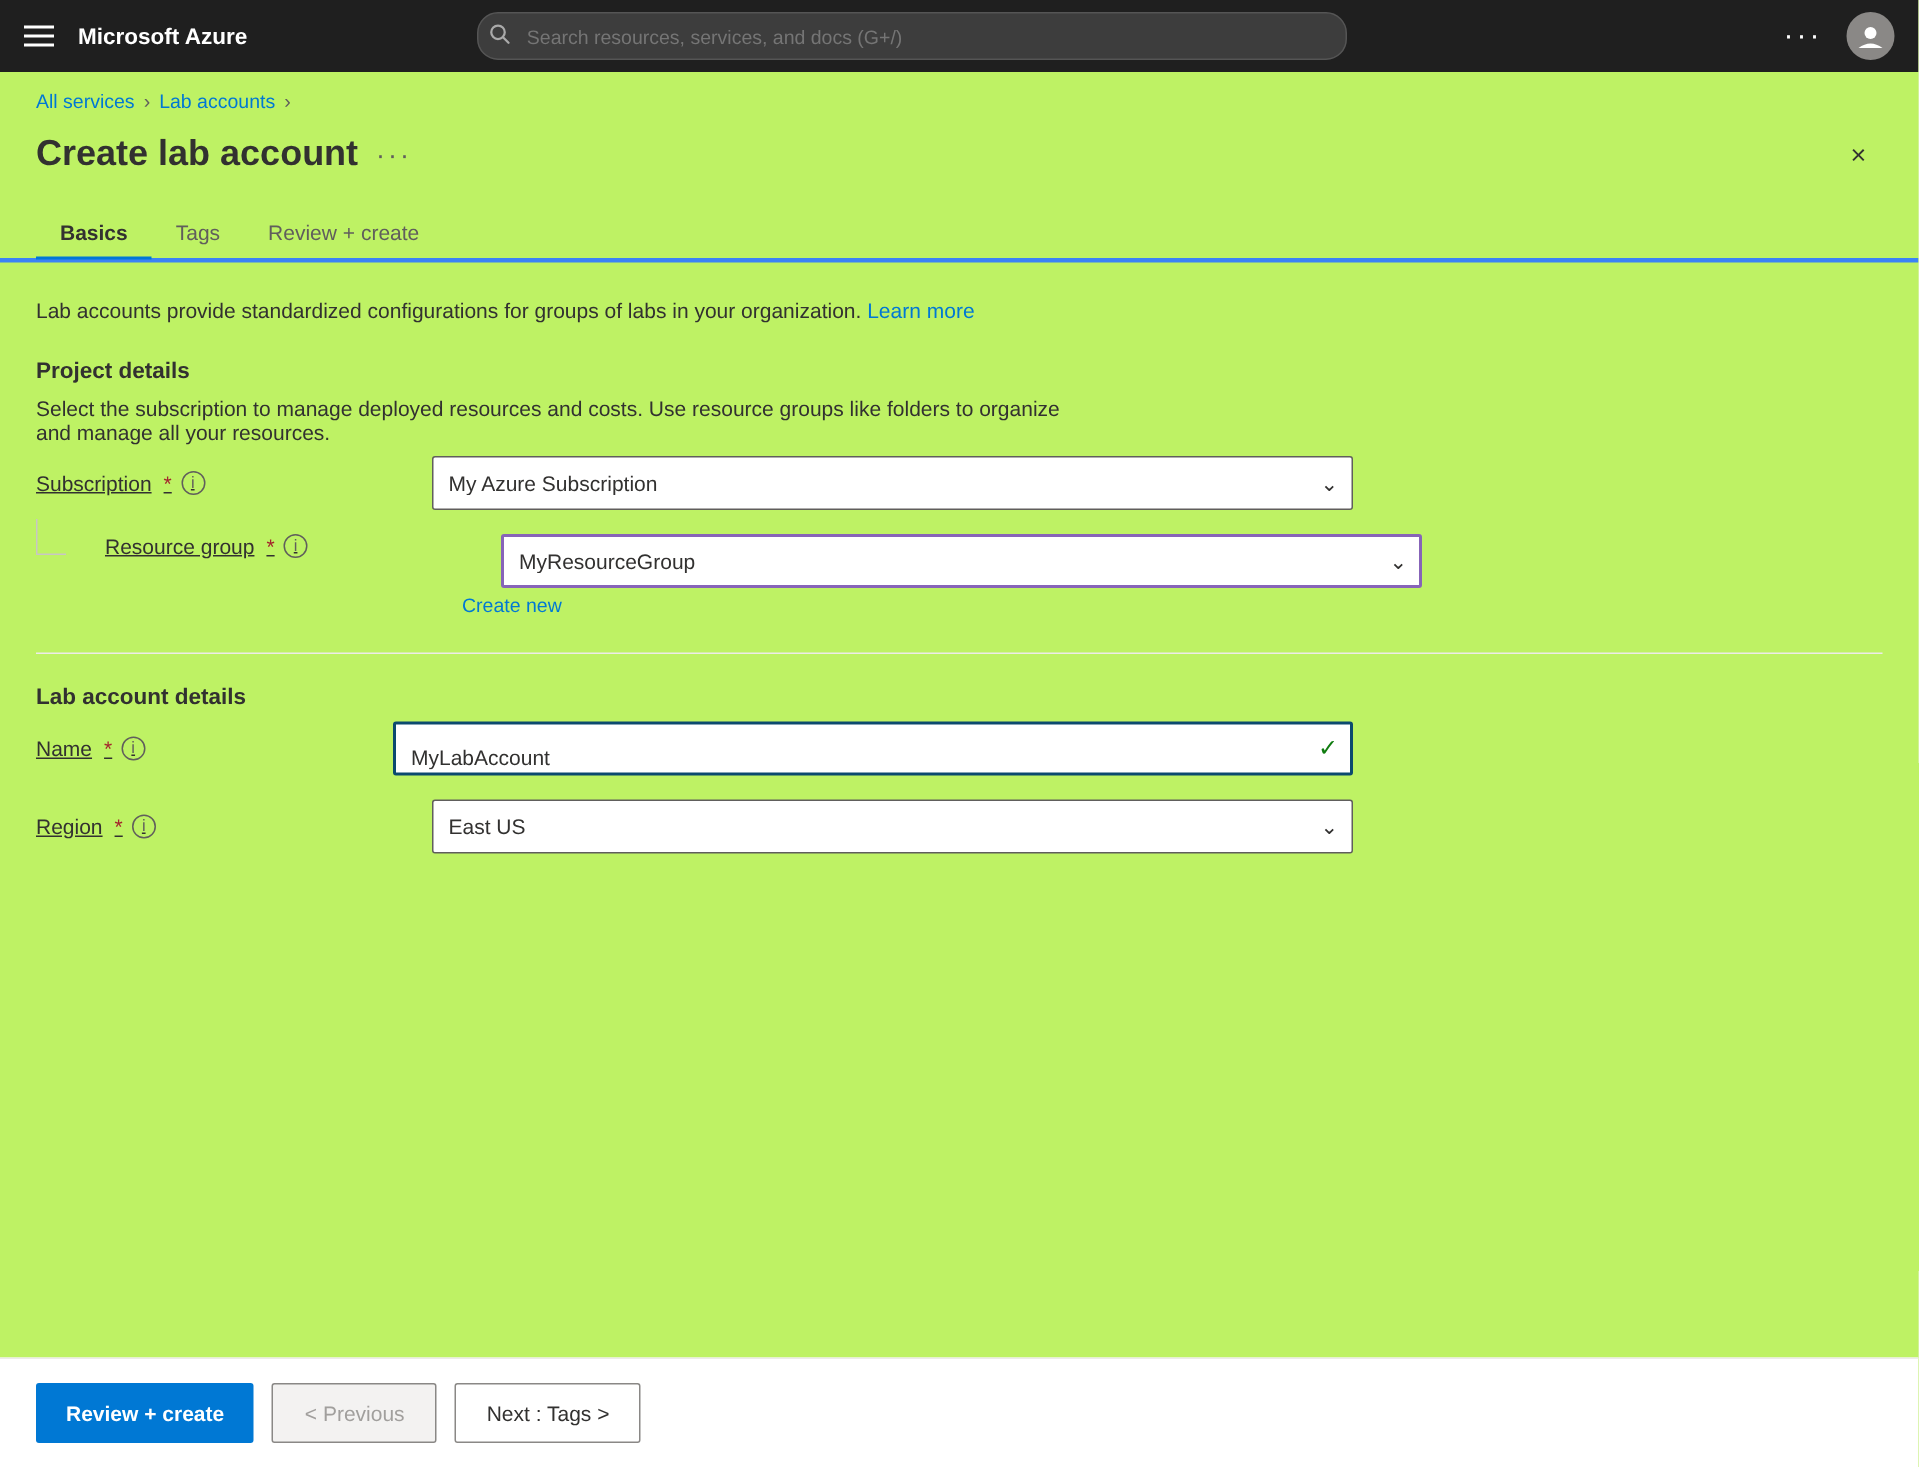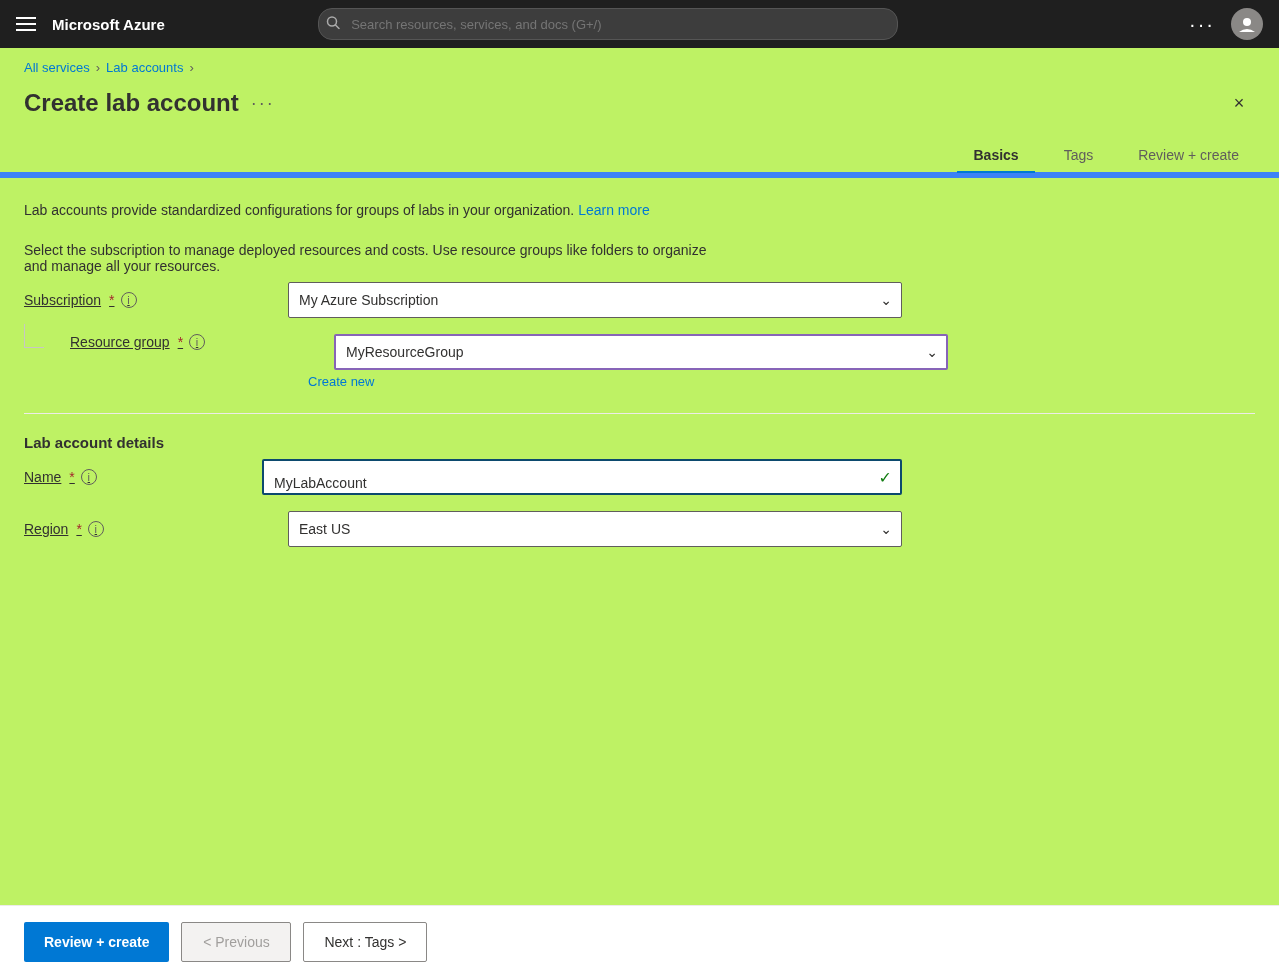--- a/index.html
+++ b/index.html
@@ -137,23 +137,22 @@
       height: 32px;
       display: flex;
       align-items: center;
       justify-content: center;
     }
 
     
     .tabs {
       display: flex;
       padding: 20px 24px 0 24px;
-      gap: 13px;
-      border-bottom: 6px solid #3b82f6;
-      justify-content: flex-end;
+      gap: 0;
+      border-bottom: 3px solid #3b82f6;
     }
     .tab {
       padding: 8px 16px;
       cursor: pointer;
       font-size: 14px;
       color: #605e5c;
       border-bottom: 2px solid transparent;
       margin-bottom: -1px;
     }
     .tab.active {
@@ -420,20 +419,21 @@
     <div class="tab">Tags</div>
     <div class="tab">Review + create</div>
   </div>
 
   <div class="form-area">
     <p class="form-description">
       <span>Lab accounts provide standardized configurations for groups of labs in your organization.</span>
       <a href="#">Learn more</a>
     </p>
 
+    <div class="section-title">Project details</div>
     <p class="section-desc">Select the subscription to manage deployed resources and costs. Use resource groups like folders to organize and manage all your resources.</p>
 
     <div class="field-group">
       <div class="field-row">
         <div class="field-label">
           <span>Subscription</span>
           <span class="required-star">*</span>
           <span class="info-icon">i</span>
         </div>
         <div class="field-input-wrap">

